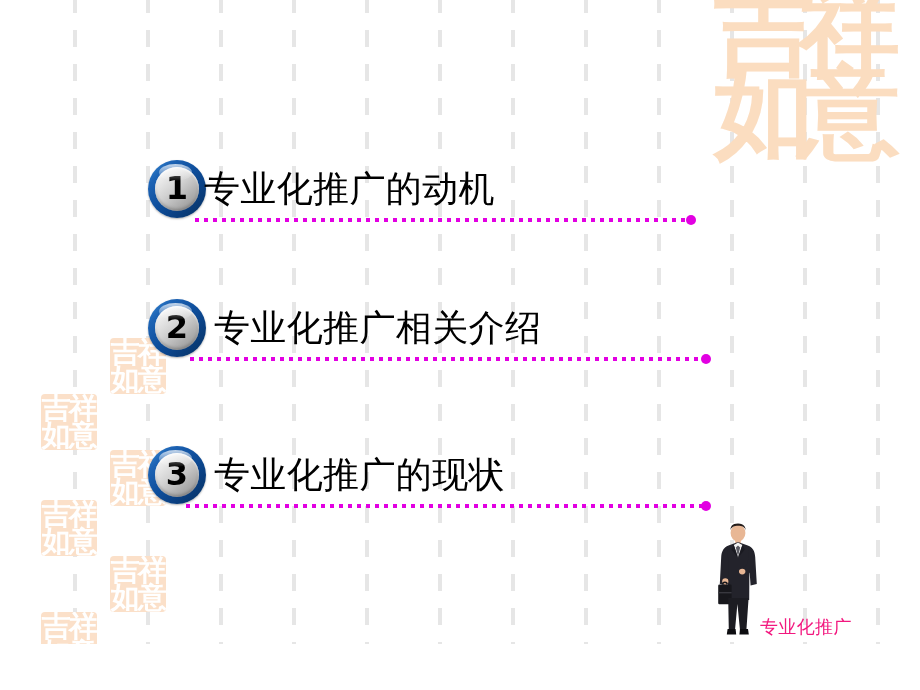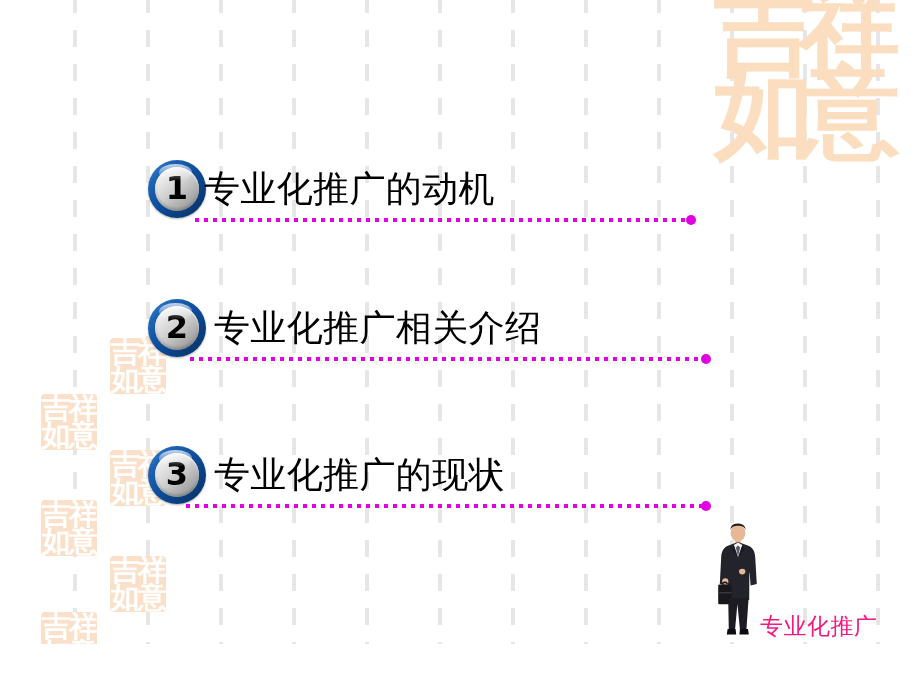--- a/index.html
+++ b/index.html
@@ -168,22 +168,22 @@
     top: 522px;
     width: 62px;
     height: 118px;
   }
 
   
   #brand-cn {
     position: absolute;
     left: 760px;
     top: 614px;
-    font-family: Liberation Serif, serif;
-    font-size: 23px;
+    font-family: Liberation Sans, sans-serif;
+    font-size: 18px;
     line-height: 26px;
     color: #f2187f;
     white-space: nowrap;
     letter-spacing: 0.02em;
   }
   #brand-rule {
     position: absolute;
     left: 700px;
     top: 644px;
     width: 196px;

